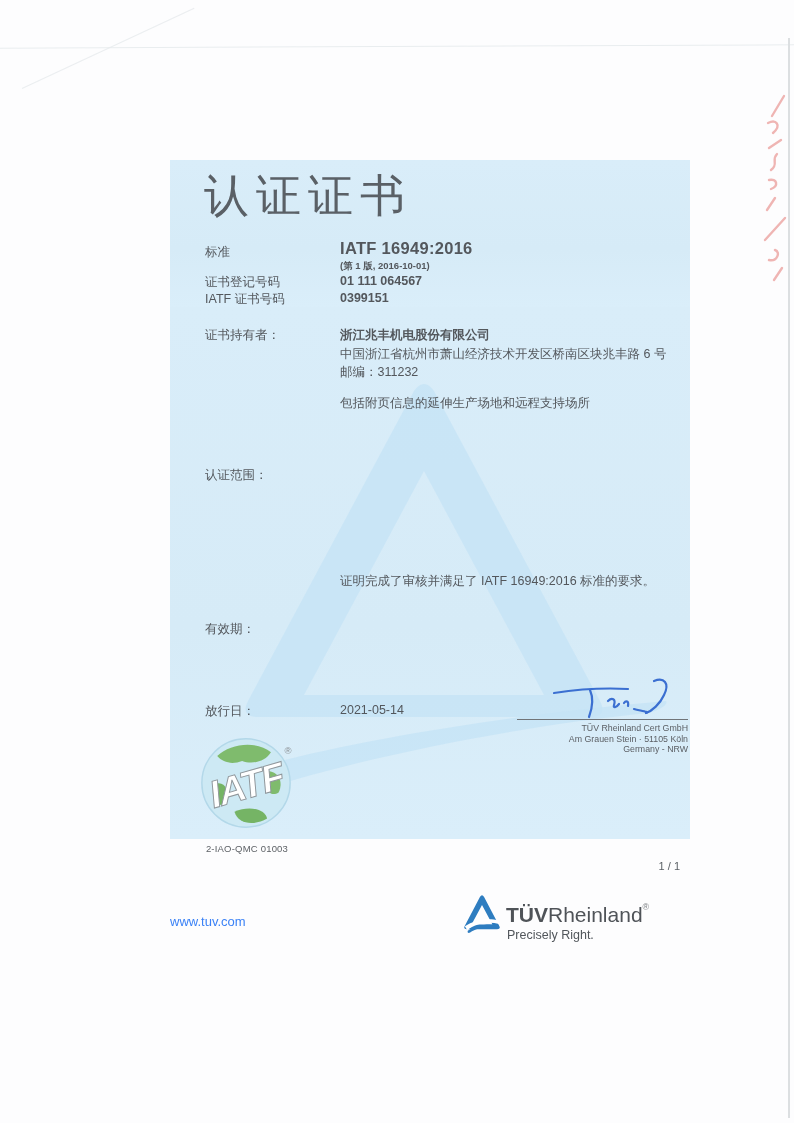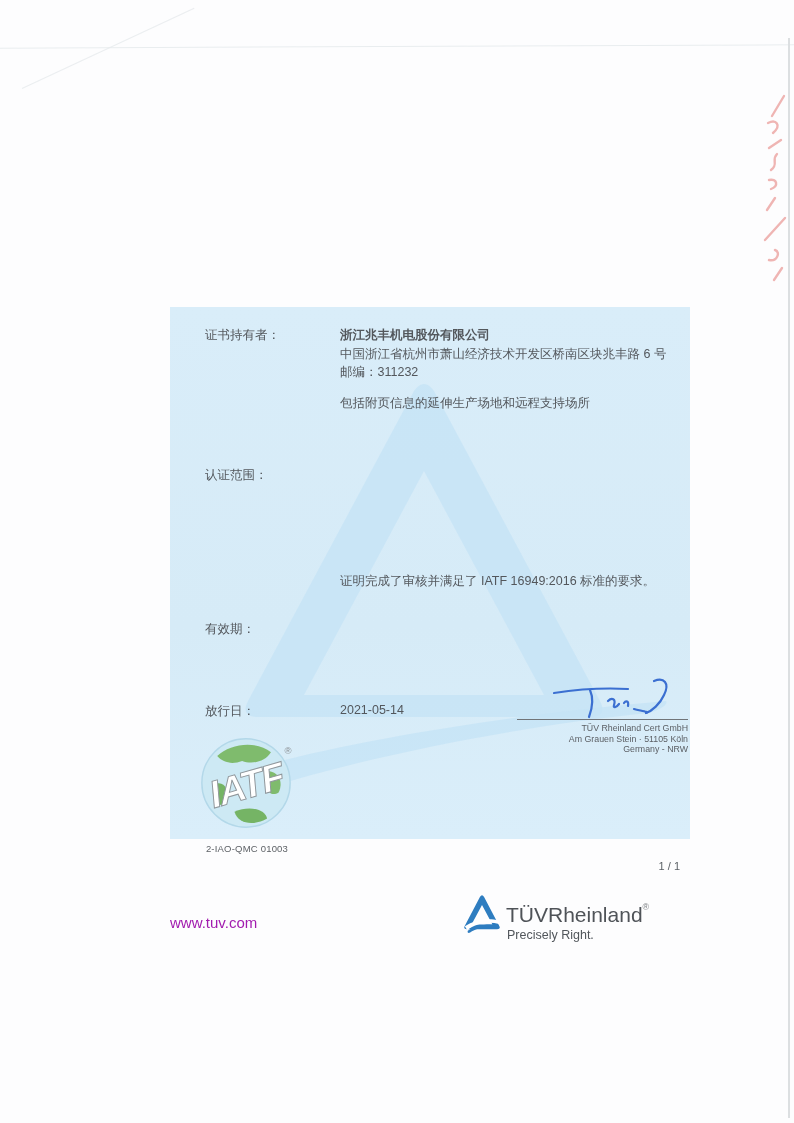--- a/index.html
+++ b/index.html
@@ -39,24 +39,24 @@
   .issuer { position:absolute; right:2px; left:auto; top:416px; width:516px;
     text-align:right; font-size:8.8px; line-height:10.5px; color:#5b5f64; }
 
   .iatf-logo { position:absolute; left:28px; top:428px; }
   .qmc-code { position:absolute; left:30px; top:516px; width:94px; text-align:center;
     font-size:9.5px; color:#5b5f64; letter-spacing:.2px;margin-top:20px; }
 
   .page-num { position:absolute; left:640px; top:860px; width:40px; text-align:right;
     font-size:11px; color:#5b6artless066; color:#5b6066; }
 
-  .footer-url { position:absolute; left:170px; top:914px; font-size:15px; color:#a21caf; }
+  .footer-url { position:absolute; left:170px; top:914px; font-size:13px; color:#3b82f6; }
   .footer-logo { position:absolute; left:463px; top:894px; }
   .brand-text { position:absolute; left:506px; top:903px; font-size:21px; color:#4f5358; }
-  .brand-text .tuv { font-weight:normal; }
+  .brand-text .tuv { font-weight:bold; }
   .brand-text .reg { font-size:9px; vertical-align:top; position:relative; top:-1px; color:#7a7e82; }
   .tagline { position:absolute; left:507px; top:928px; font-size:12.5px; color:#51565b; }
 </style>
 </head>
 <body>
 
 <div class="page">
 
   <div class="scan-top-line"></div>
   <div class="scan-diag-line"></div>
@@ -69,20 +69,35 @@
       <path d="M21,50 L9,58"></path>
       <path d="M17,64 C11,70 19,74 11,80"></path>
       <path d="M9,90 C17,88 19,96 11,99"></path>
       <path d="M15,108 L7,120"></path>
       <path d="M25,128 L5,150"></path>
       <path d="M15,160 C21,162 17,172 9,170"></path>
       <path d="M22,178 L14,190"></path>
     </svg>
   </div>
 
+  <div class="panel panel1">
+    <div class="doc-title">认证证书</div>
+
+    <span class="lbl" style="top:84px;">标准</span>
+    <div class="val" style="top:79px;">
+      <div class="std-main">IATF 16949:2016</div>
+      <div class="std-edition">(第 1 版, 2016-10-01)</div>
+    </div>
+
+    <span class="lbl" style="top:114px;">证书登记号码</span>
+    <span class="val b" style="top:114px;">01 111 064567</span>
+
+    <span class="lbl" style="top:131px;">IATF 证书号码</span>
+    <span class="val b" style="top:131px;">0399151</span>
+  </div>
 
   <div class="panel panel2">
 
     <div class="watermark">
       <svg width="440" height="420" viewBox="0 0 440 420">
         <path fill="#c4e3f6" fill-rule="evenodd" opacity="0.75" d="M186,8 Q196,-6 206,8 L372,318 Q380,334 362,334 L30,334 Q12,334 20,318 Z
              M196,88 L316,312 L76,312 Z"></path>
         <path fill="#c4e3f6" opacity="0.75" d="M2,392 C120,356 300,330 438,318 C440,320 436,326 420,330 C300,342 140,372 30,408 C12,413 0,408 2,392 Z"></path>
       </svg>
     </div>

